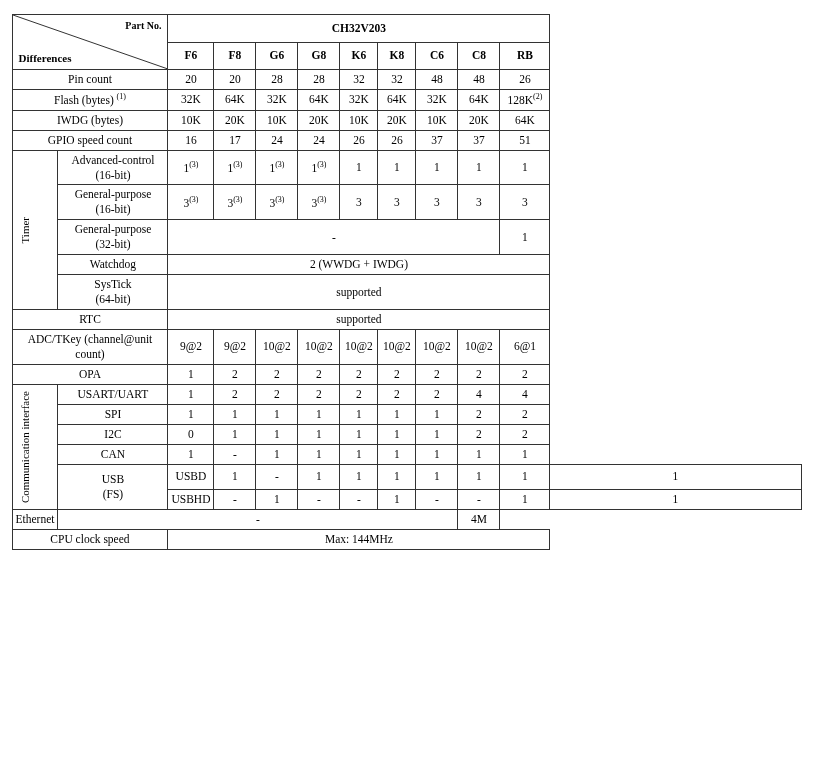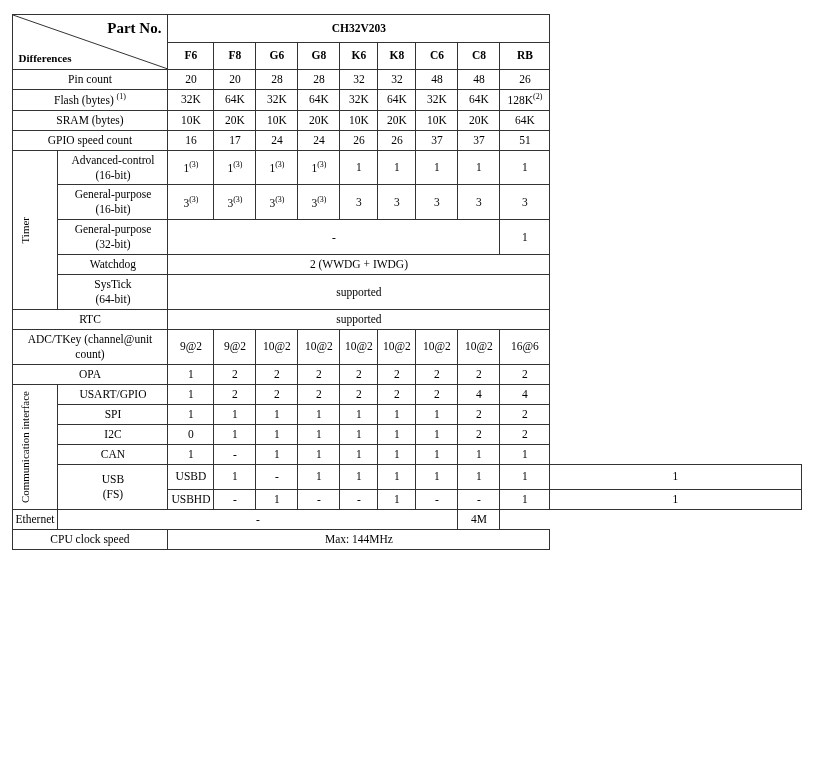--- a/index.html
+++ b/index.html
@@ -45,21 +45,21 @@
     }
     .diagonal-cell svg {
       position: absolute;
       top: 0; left: 0;
       width: 100%; height: 100%;
     }
     .diagonal-cell .top-right {
       position: absolute;
       top: 4px;
       right: 6px;
-      font-size: 15px;
+      font-size: 10px;
       text-align: left;
     }
     .diagonal-cell .bottom-left {
       position: absolute;
       bottom: 4px;
       left: 6px;
       font-size: 11px;
       text-align: center;
     }
     .rotate-cell {
@@ -134,21 +134,21 @@
           <td>64K</td>
           <td>32K</td>
           <td>64K</td>
           <td>32K</td>
           <td>64K</td>
           <td>32K</td>
           <td>64K</td>
           <td>128K<sup>(2)</sup></td>
         </tr>
         <tr>
-          <td colspan="2">SRAM (bytes)</td>
+          <td colspan="2">IWDG (bytes)</td>
           <td>10K</td>
           <td>20K</td>
           <td>10K</td>
           <td>20K</td>
           <td>10K</td>
           <td>20K</td>
           <td>10K</td>
           <td>20K</td>
           <td>64K</td>
         </tr>
@@ -211,39 +211,39 @@
         <tr>
           <td colspan="2">ADC/TKey (channel@unit<br>count)</td>
           <td>9@2</td>
           <td>9@2</td>
           <td>10@2</td>
           <td>10@2</td>
           <td>10@2</td>
           <td>10@2</td>
           <td>10@2</td>
           <td>10@2</td>
-          <td>16@6</td>
+          <td>6@1</td>
         </tr>
         <tr>
           <td colspan="2">OPA</td>
           <td>1</td>
           <td>2</td>
           <td>2</td>
           <td>2</td>
           <td>2</td>
           <td>2</td>
           <td>2</td>
           <td>2</td>
           <td>2</td>
         </tr>
         <tr>
           <td rowspan="6">
             <div class="rotate-cell">Communication interface</div>
           </td>
-          <td>USART/GPIO</td>
+          <td>USART/UART</td>
           <td>1</td>
           <td>2</td>
           <td>2</td>
           <td>2</td>
           <td>2</td>
           <td>2</td>
           <td>2</td>
           <td>4</td>
           <td>4</td>
         </tr>

